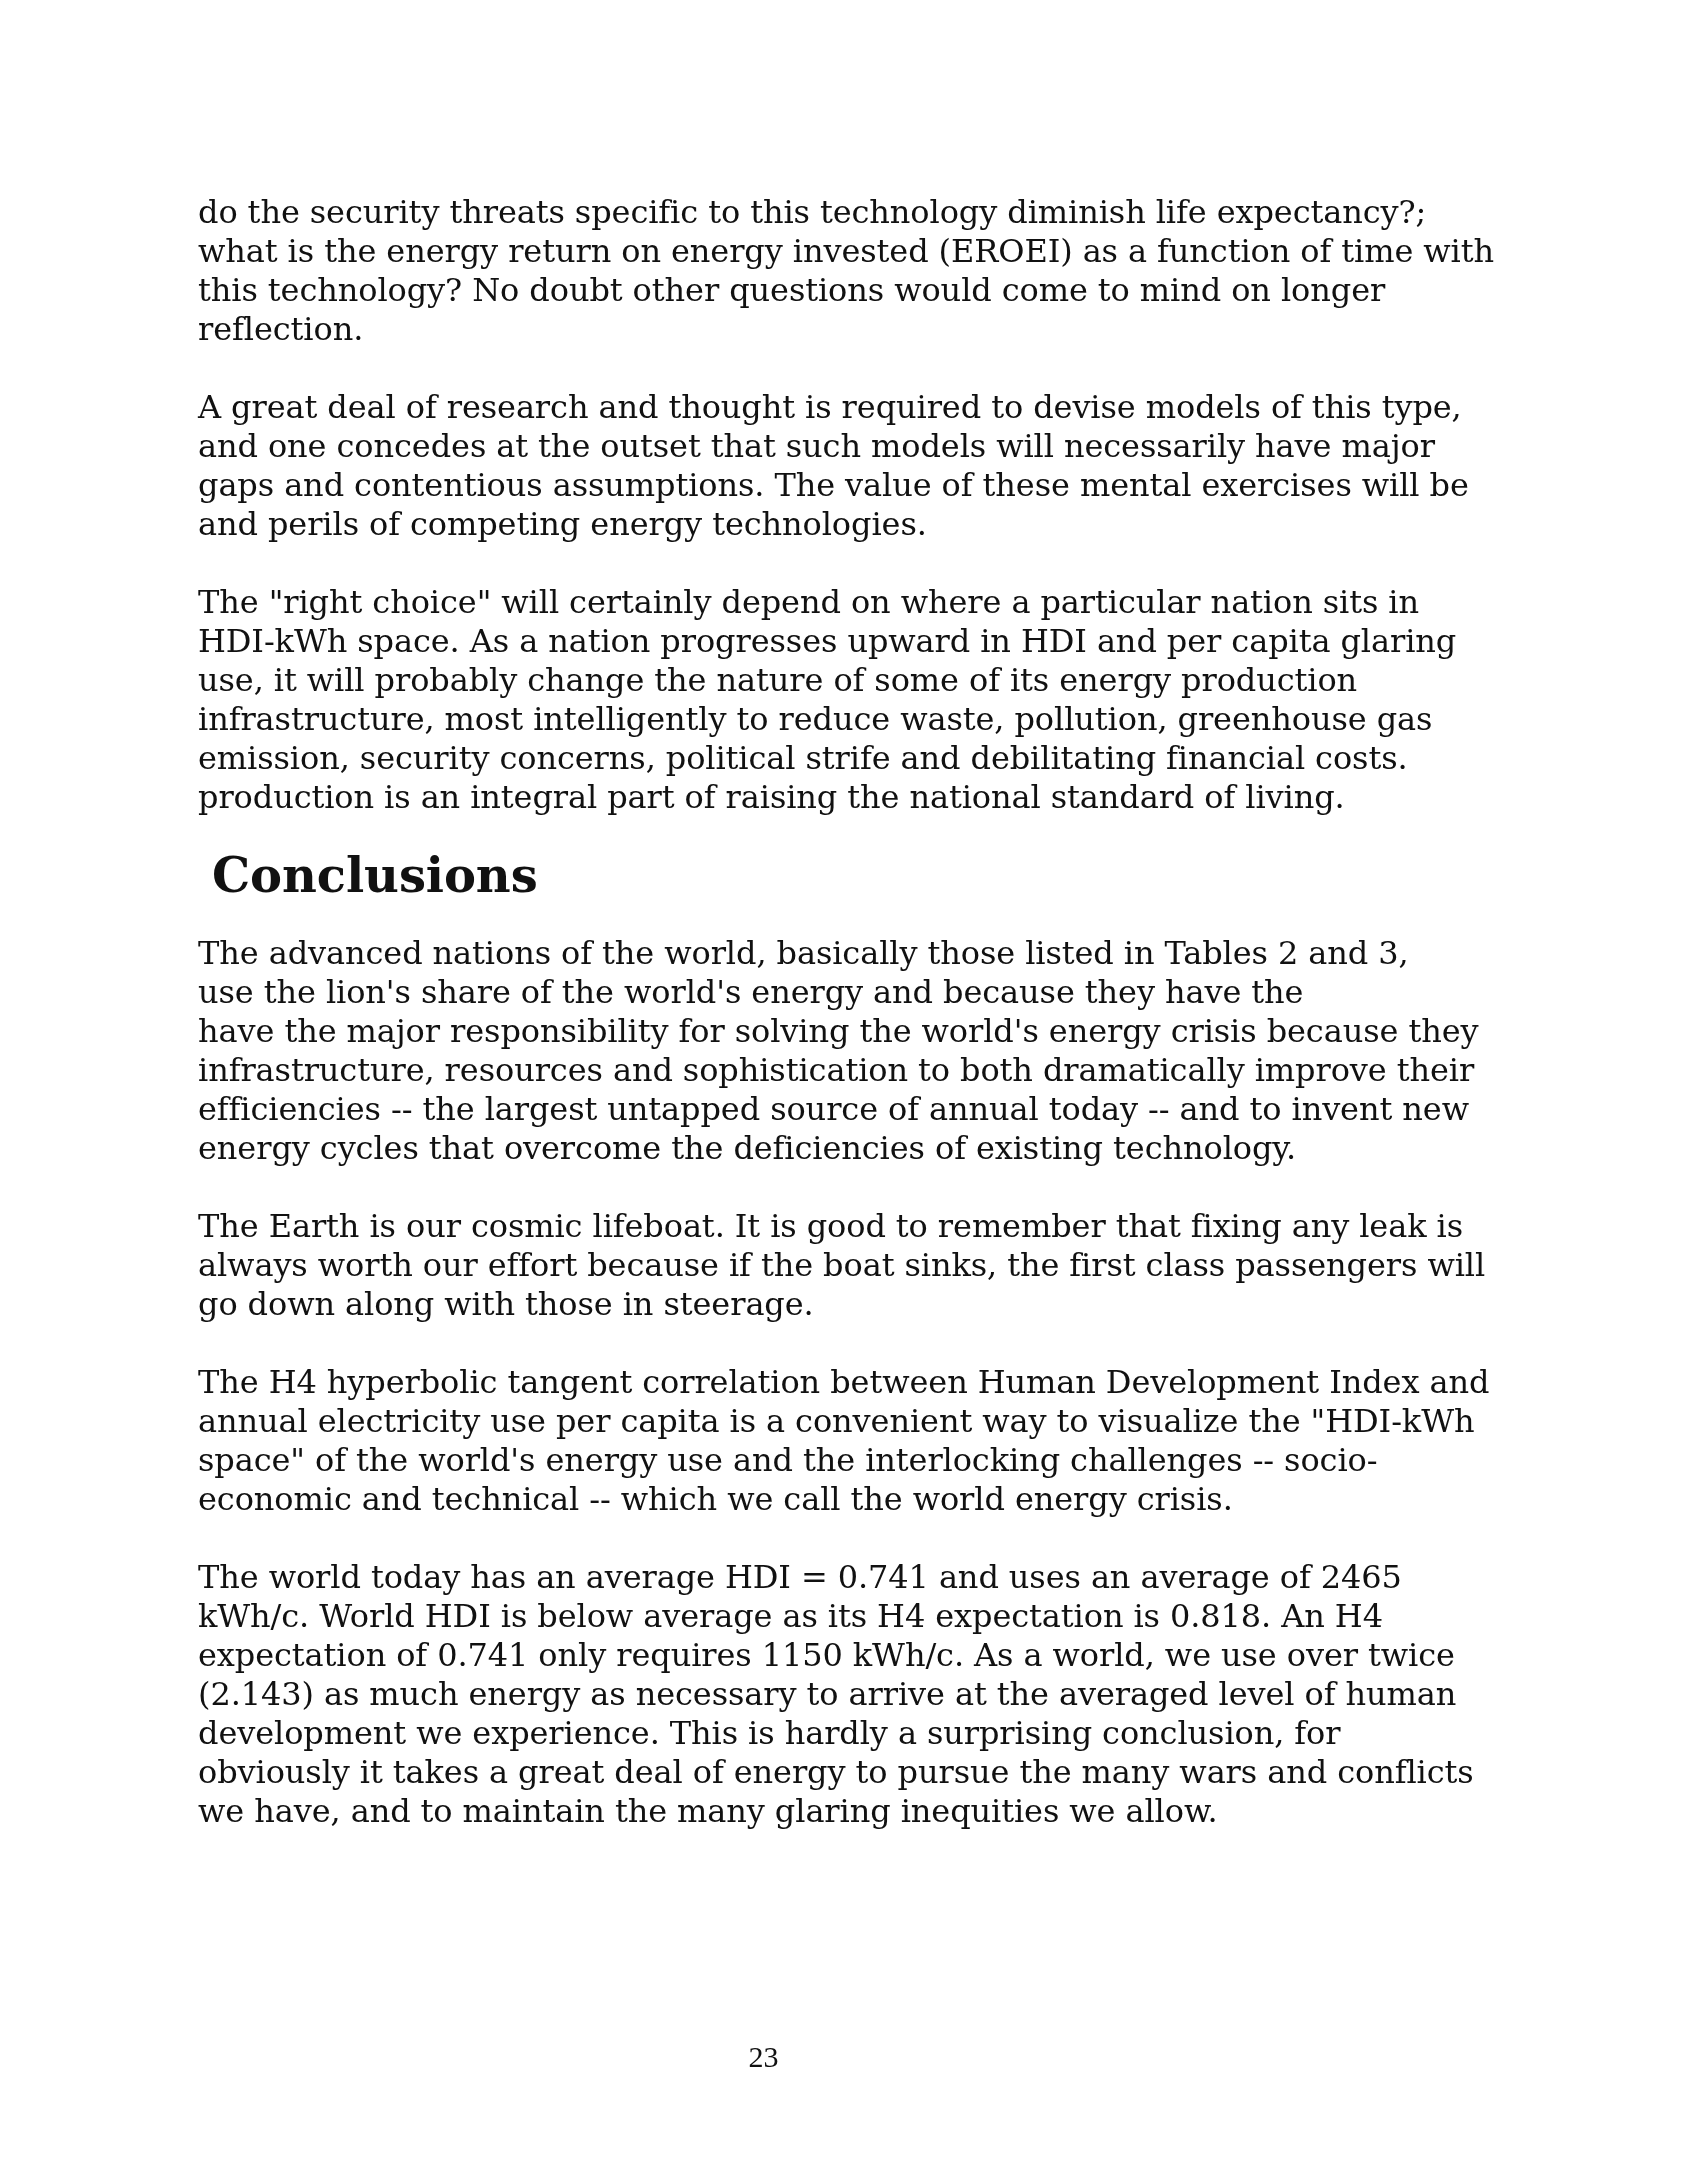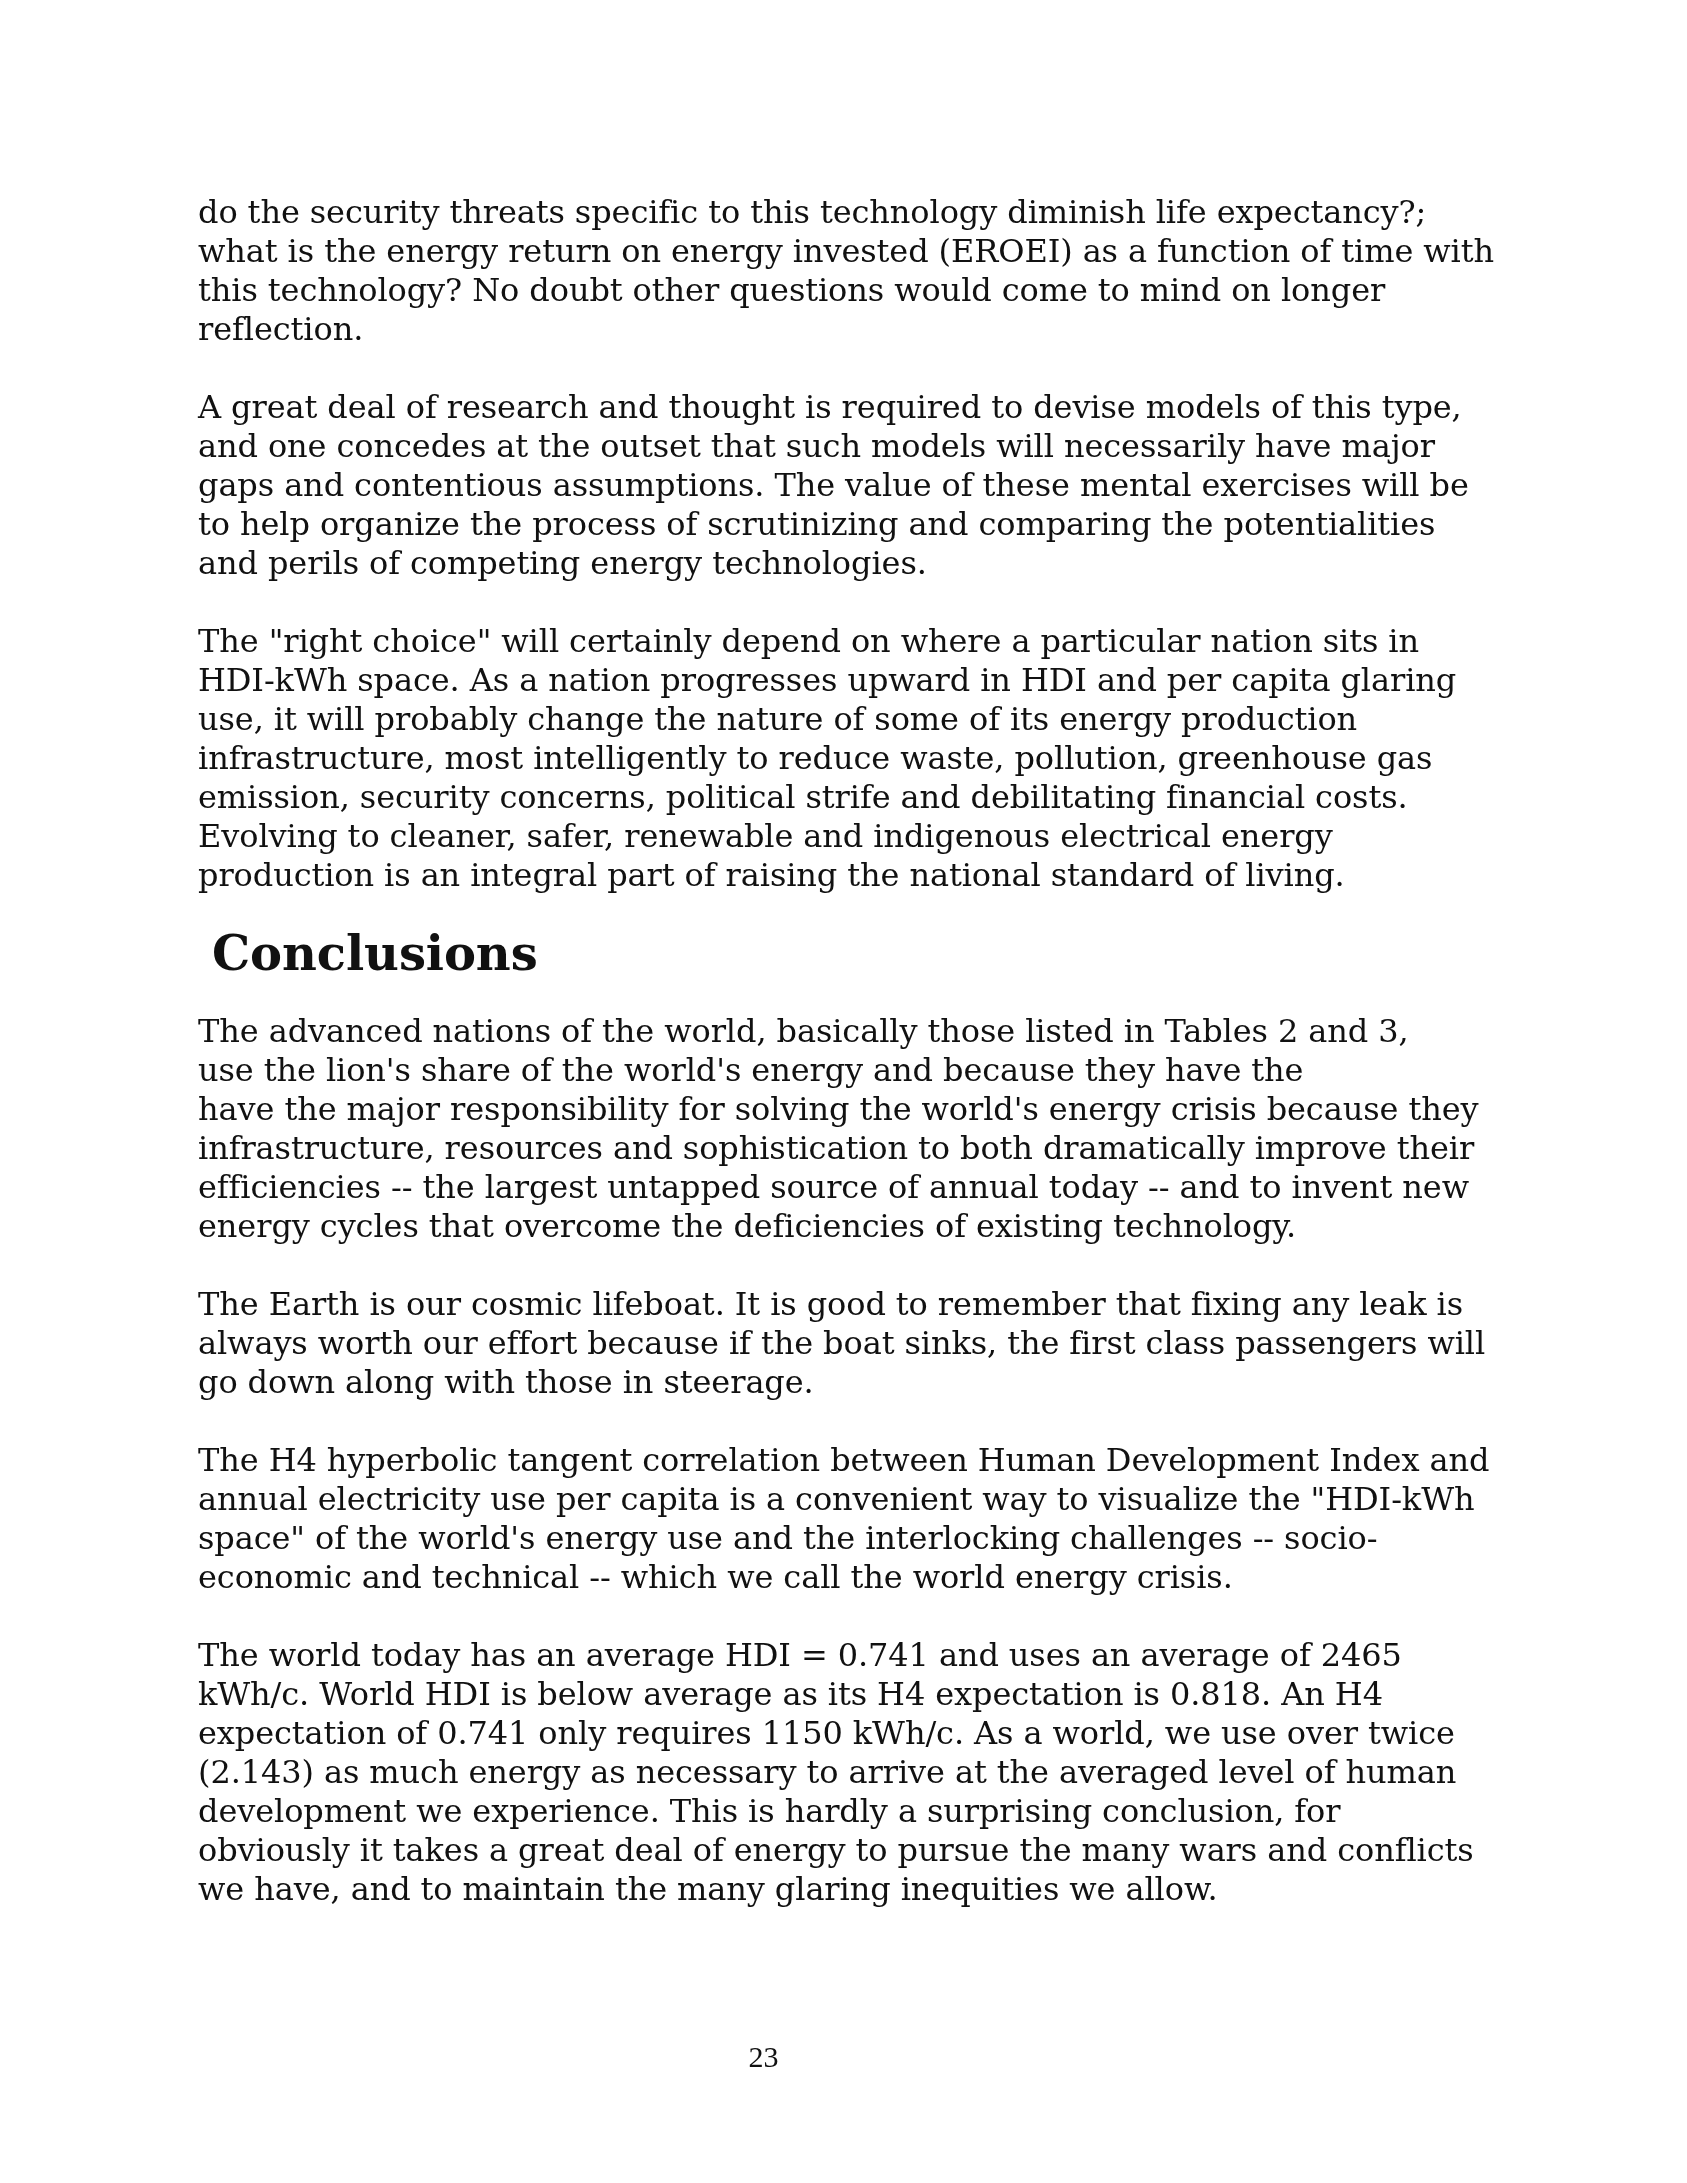--- a/index.html
+++ b/index.html
@@ -56,31 +56,29 @@
     <span class="line">do the security threats specific to this technology diminish life expectancy?;</span>
     <span class="line">what is the energy return on energy invested (EROEI) as a function of time with</span>
     <span class="line">this technology? No doubt other questions would come to mind on longer</span>
     <span class="line">reflection.</span>
   </p>
 
   <p class="para">
     <span class="line">A great deal of research and thought is required to devise models of this type,</span>
     <span class="line">and one concedes at the outset that such models will necessarily have major</span>
     <span class="line">gaps and contentious assumptions. The value of these mental exercises will be</span>
-    <span class="line">to help organize the process of scrutinizing and comparing the potentialities</span>
     <span class="line">and perils of competing energy technologies.</span>
   </p>
 
   <p class="para">
     <span class="line">The "right choice" will certainly depend on where a particular nation sits in</span>
     <span class="line">HDI-kWh space. As a nation progresses upward in HDI and per capita glaring</span>
     <span class="line">use, it will probably change the nature of some of its energy production</span>
     <span class="line">infrastructure, most intelligently to reduce waste, pollution, greenhouse gas</span>
     <span class="line">emission, security concerns, political strife and debilitating financial costs.</span>
-    <span class="line">Evolving to cleaner, safer, renewable and indigenous electrical energy</span>
     <span class="line">production is an integral part of raising the national standard of living.</span>
   </p>
 
   <h2 class="heading para">
     <span class="line">Conclusions</span>
   </h2>
 
   <p class="para">
     <span class="line">The advanced nations of the world, basically those listed in Tables 2 and 3,</span>
     <span class="line">use the lion's share of the world's energy and because they have the</span>

